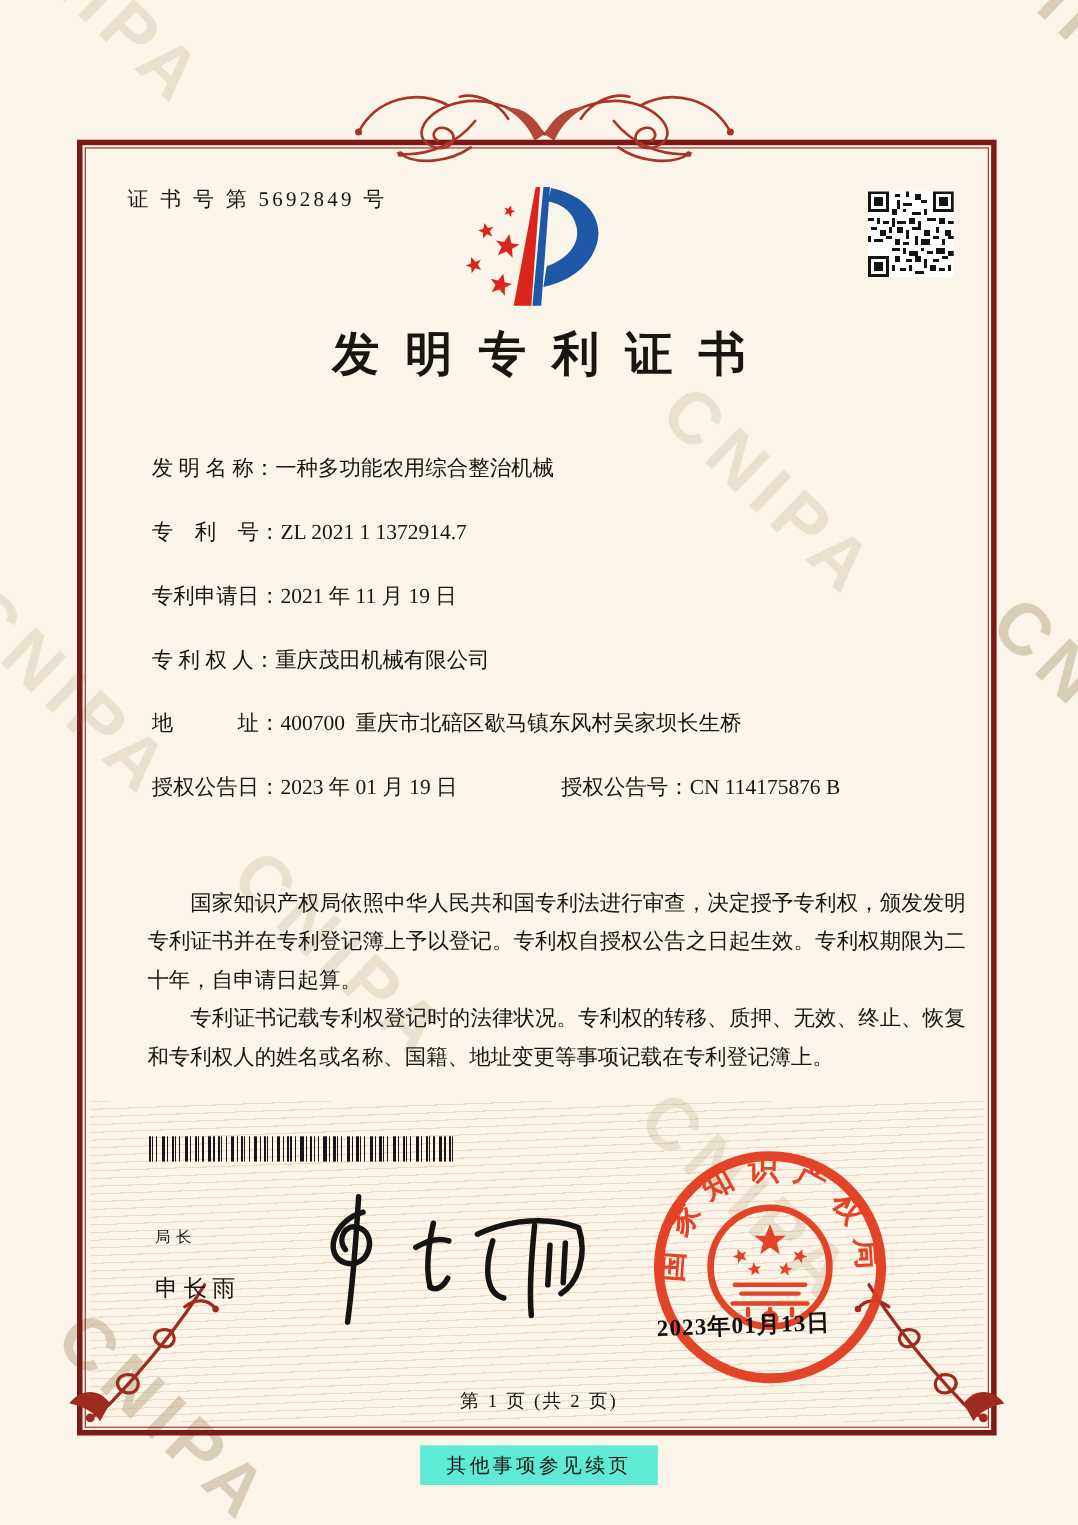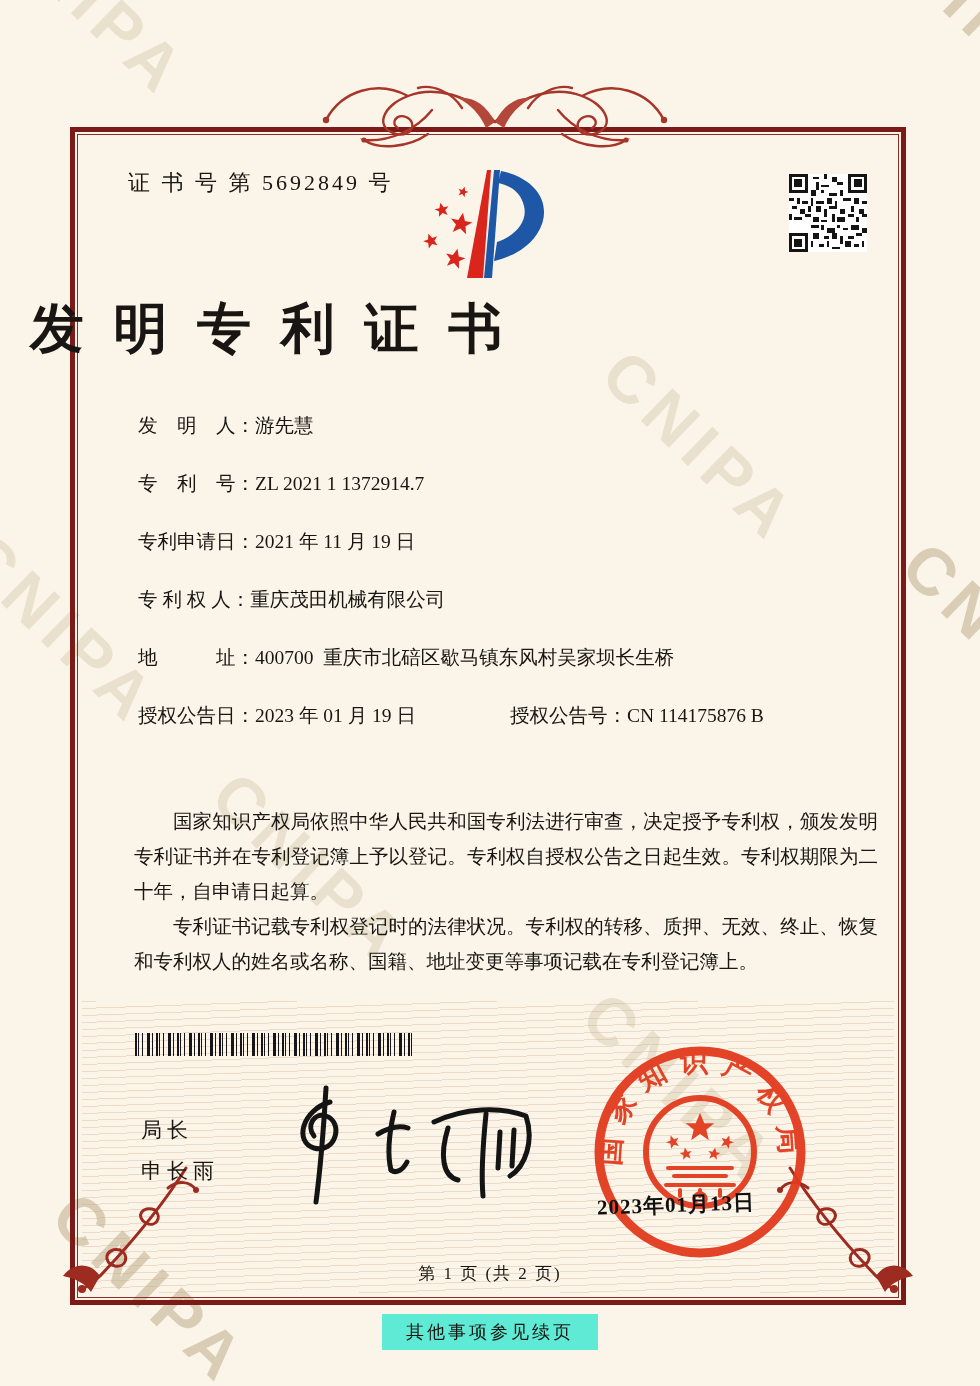--- a/index.html
+++ b/index.html
@@ -29,26 +29,26 @@
       rgba(212,163,118,.32) 0px,rgba(212,163,118,.32) 1px,
       rgba(0,0,0,0) 1px,rgba(0,0,0,0) 7px);
     z-index:0;
   }
   
   .orn-top{position:absolute;left:312px;top:70px;z-index:2;}
   .orn-corner{position:absolute;z-index:2;}
   .orn-bl{left:58px;top:1158px;}
   .orn-br{left:768px;top:1158px;transform:scale(-1,1);}
   
-  .cert-no{position:absolute;left:128px;top:168px;font-size:22px;letter-spacing:3px;z-index:2;}
+  .cert-no{position:absolute;left:116px;top:168px;font-size:19px;letter-spacing:3px;z-index:2;}
   .logo{position:absolute;left:423px;top:158px;z-index:2;}
   .qr{position:absolute;left:789px;top:174px;z-index:2;}
   .doc-title{
-    position:absolute;left:0;top:293px;width:980px;
-    font-size:54px;font-weight:700;letter-spacing:.55em;text-indent:.55em;z-index:2;
+    position:absolute;left:0;top:293px;width:980px;text-align:center;
+    font-size:43px;font-weight:700;letter-spacing:.55em;text-indent:.55em;z-index:2;
   }
   
   .fields{position:absolute;left:138px;top:412px;width:742px;z-index:2;font-size:19.5px;}
   .frow{position:relative;height:58px;}
   .flabel{display:inline-block;white-space:pre;}
   .fvalue{white-space:pre;}
   .grant-no{position:absolute;left:372px;top:0;}
   
   .paras{position:absolute;left:134px;top:804px;width:744px;z-index:2;
     font-size:19.5px;line-height:1.8;text-align:justify;}
@@ -56,21 +56,21 @@
   
   .barcode{
     position:absolute;left:135px;top:1033px;width:277px;height:23px;z-index:2;
     background:
       repeating-linear-gradient(90deg,#17151a 0 2px,rgba(0,0,0,0) 2px 3px,
         #17151a 3px 4px,rgba(0,0,0,0) 4px 7px,#17151a 7px 8px,rgba(0,0,0,0) 8px 12px,
         #17151a 12px 15px,rgba(0,0,0,0) 15px 17px,#17151a 17px 18px,rgba(0,0,0,0) 18px 21px);
   }
   
   .sig-title{position:absolute;left:141px;top:1116px;font-family:"Liberation Sans",sans-serif;
-    font-size:21px;letter-spacing:5px;z-index:2;}
+    font-size:14px;letter-spacing:5px;z-index:2;}
   .sig-name{position:absolute;left:141px;top:1157px;font-family:"Liberation Sans",sans-serif;
     font-size:21px;letter-spacing:5px;z-index:2;}
   .sig-script{position:absolute;left:272px;top:1082px;z-index:2;}
   
   .seal{position:absolute;left:590px;top:1042px;z-index:3;opacity:.95;}
   .seal-date{
     position:absolute;left:597px;top:1190px;width:200px;z-index:4;
     font-size:21px;font-weight:600;letter-spacing:1px;color:#101010;
     transform:rotate(-2deg);white-space:nowrap;
   }
@@ -231,21 +231,21 @@
       <rect x="21" y="25" width="2" height="2"></rect>
       <rect x="24" y="26" width="2" height="1"></rect>
       <rect x="27" y="25" width="1" height="2"></rect>
   </g>
 </svg>
 
 <div class="doc-title">发明专利证书</div>
 
 <div class="fields">
   <div class="frow">
-    <span class="flabel">发　明　人：</span><span class="fvalue">游先慧</span>
+    <span class="flabel">发 明 名 称：</span><span class="fvalue">一种多功能农用综合整治机械</span>
   </div>
   <div class="frow">
     <span class="flabel">专　利　号：</span><span class="fvalue">ZL 2021 1 1372914.7</span>
   </div>
   <div class="frow">
     <span class="flabel">专利申请日：</span><span class="fvalue">2021 年 11 月 19 日</span>
   </div>
   <div class="frow">
     <span class="flabel">专 利 权 人：</span><span class="fvalue">重庆茂田机械有限公司</span>
   </div>

